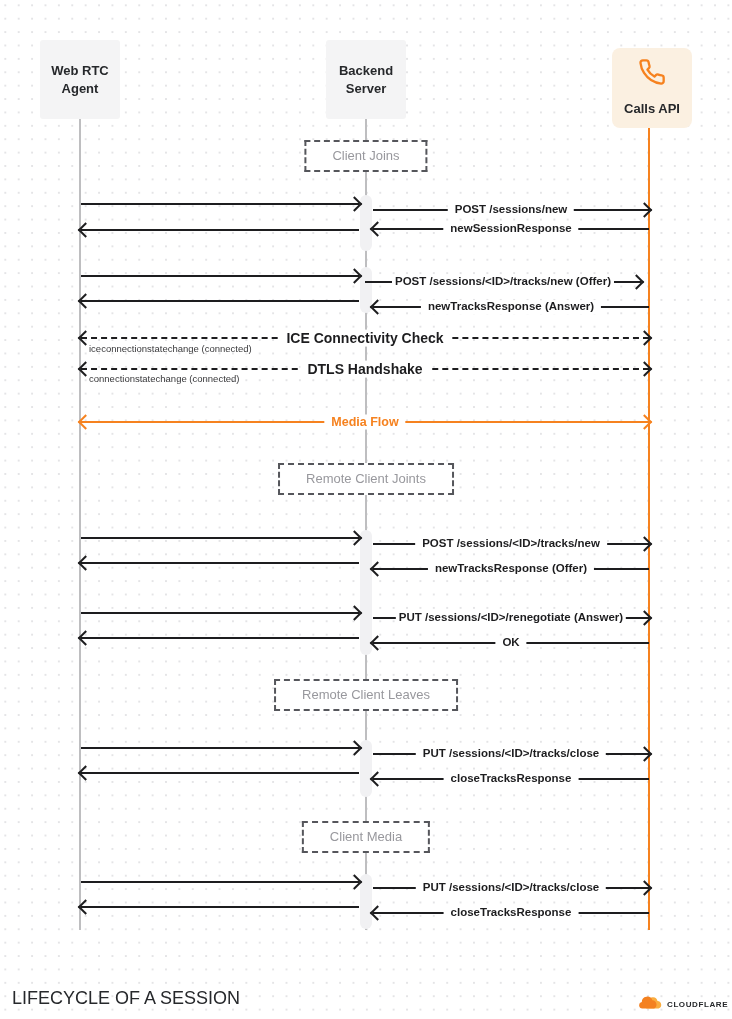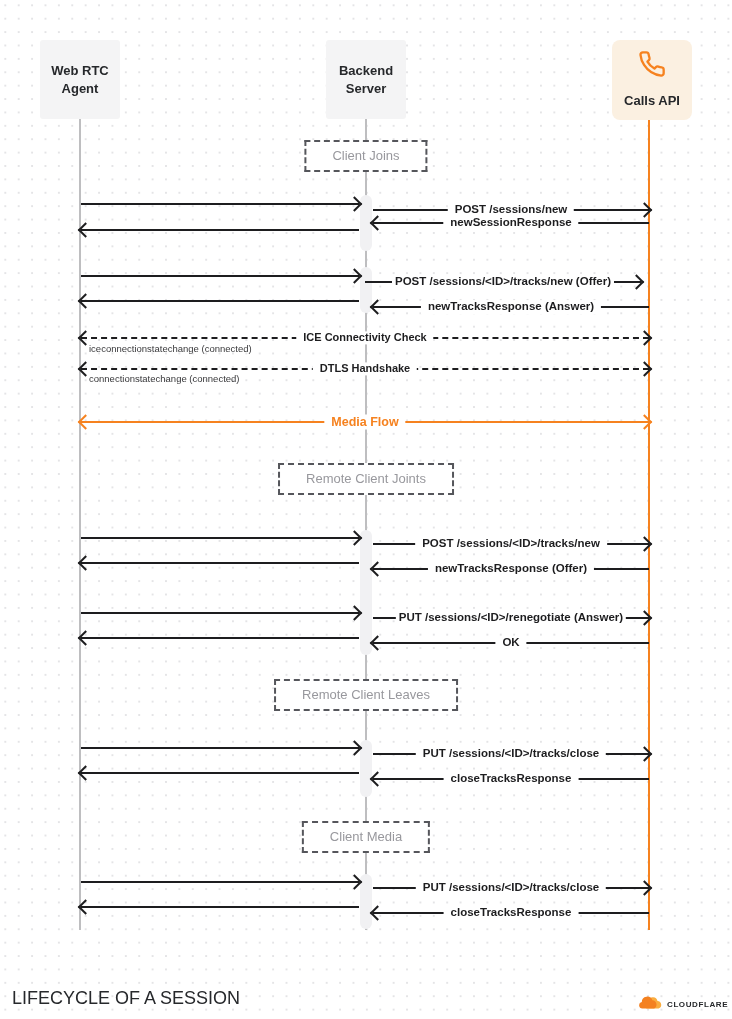--- a/index.html
+++ b/index.html
@@ -16,40 +16,40 @@
   
   .lifeline{position:absolute;top:119px;height:811px;width:2px;background:#bebec0;z-index:1;}
   .lifeline.accent{background:#f6821f;top:120px;height:810px;}
   
   .activation{position:absolute;left:360px;width:12px;background:#f1f1f3;border-radius:6px;z-index:2;}
   
   .actor{position:absolute;top:40px;width:80px;height:79px;display:flex;flex-direction:column;
     align-items:center;justify-content:center;text-align:center;font-weight:700;font-size:13px;
     color:#26282b;line-height:1.35;z-index:6;border-radius:3px;}
   .actor.gray{background:#f4f4f5;}
-  .actor.calls{background:#fbf0e1;height:80px;border-radius:8px;gap:9px;}
+  .actor.calls{background:#fbf0e1;height:80px;border-radius:8px;gap:9px;margin-top:8px;}
   
   .phase{position:absolute;left:366px;transform:translateX(-50%);border:2px dashed #55565b;
     background:#ffffff;color:#98989d;font-size:13px;line-height:1.2;padding:6px 26px;
     white-space:nowrap;z-index:4;}
   
   .msg{position:absolute;height:0;border-top:2px solid currentColor;color:#1d1d1f;z-index:5;}
   .msg.dashed{border-top-style:dashed;}
   .msg.orange{color:#f6821f;}
   .msg.r::after,.msg.bi::after{content:"";position:absolute;right:-1px;top:-1px;width:9px;height:9px;
     border-top:2px solid currentColor;border-right:2px solid currentColor;
     transform:translateY(-50%) rotate(45deg);}
   .msg.l::before,.msg.bi::before{content:"";position:absolute;left:-1px;top:-1px;width:9px;height:9px;
     border-top:2px solid currentColor;border-left:2px solid currentColor;
     transform:translateY(-50%) rotate(-45deg);}
   .lbl{position:absolute;left:50%;top:-1px;transform:translate(-50%,-50%);background:#ffffff;
     padding:0 7px;font-weight:700;font-size:11.5px;line-height:1.2;white-space:nowrap;color:#1d1d1f;}
   .lbl.tight{padding:0 3px;}
   .msg.orange .lbl{color:#f6821f;font-size:12.5px;}
-  .msg.dashed .lbl{font-size:11px;}
+  .msg.dashed .lbl{font-size:14px;}
   
   .annot{position:absolute;font-size:9.5px;color:#39393b;line-height:1;z-index:6;}
   
   .title{position:absolute;left:12px;top:988px;font-size:18px;font-weight:400;color:#26282b;z-index:7;}
   .brand{position:absolute;left:639px;top:995px;display:flex;align-items:center;gap:4px;z-index:7;}
   .brand-text{font-size:8px;font-weight:700;letter-spacing:0.6px;color:#26282b;}
 </style>
 </head>
 <body>
 
@@ -82,21 +82,21 @@
 
   <div class="phase" style="top:140px">Client Joins</div>
   <div class="phase" style="top:463px">Remote Client Joints</div>
   <div class="phase" style="top:679px">Remote Client Leaves</div>
   <div class="phase" style="top:821px">Client Media</div>
 
   <div class="msg r" style="left:81px;top:203px;width:278px"></div>
   <div class="msg r" style="left:373px;top:209px;width:276px">
     <span class="lbl">POST /sessions/new</span>
     </div>
-  <div class="msg l" style="left:373px;top:222px;width:276px">
+  <div class="msg l" style="left:373px;top:228px;width:276px">
     <span class="lbl">newSessionResponse</span>
     </div>
   <div class="msg l" style="left:81px;top:229px;width:278px"></div>
 
   <div class="msg r" style="left:81px;top:275px;width:278px"></div>
   <div class="msg r" style="left:365px;top:281px;width:276px">
     <span class="lbl tight">POST /sessions/&lt;ID&gt;/tracks/new (Offer)</span>
     </div>
   <div class="msg l" style="left:373px;top:306px;width:276px">
     <span class="lbl">newTracksResponse (Answer)</span>

